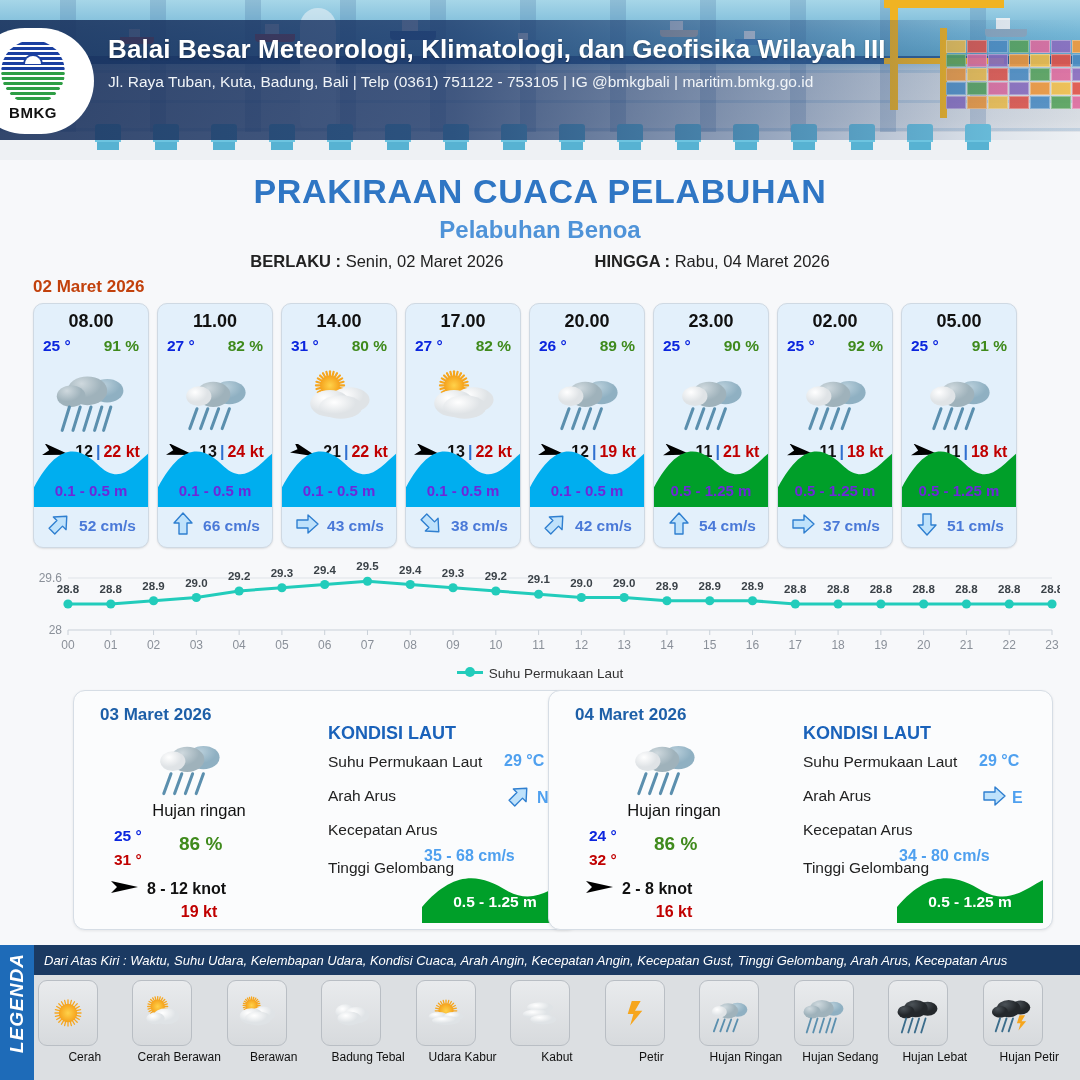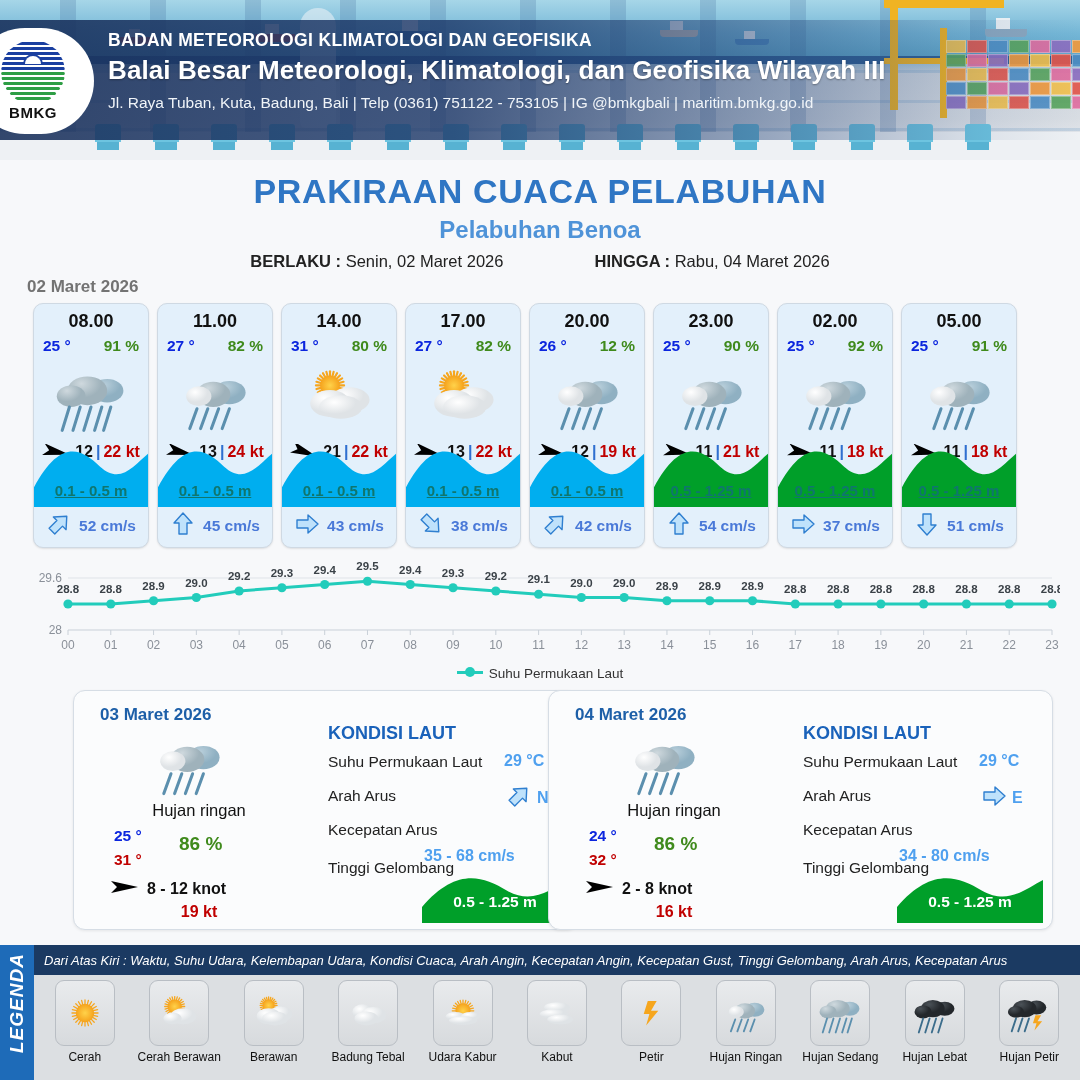--- a/index.html
+++ b/index.html
@@ -50,22 +50,22 @@
   .title1 { position:absolute; left:0; top:172px; width:1080px; text-align:center;
             font:700 34px "Liberation Sans",sans-serif; color:#2f76c4; letter-spacing:.6px; }
   .title2 { position:absolute; left:0; top:216px; width:1080px; text-align:center;
             font:700 24px "Liberation Sans",sans-serif; color:#4f93d8; }
   .validrow { position:absolute; left:0; top:252px; width:1080px; text-align:center;
               font:400 16.5px "Liberation Sans",sans-serif; color:#222; }
   .validrow b { font-weight:700; }
   .vr-gap { display:inline-block; width:82px; }
 
   
-  .daylabel { position:absolute; left:27px; top:277px;
-              font:700 17px "Liberation Sans",sans-serif; color:#737373; }
+  .daylabel { position:absolute; left:33px; top:277px;
+              font:700 17px "Liberation Sans",sans-serif; color:#c2410c; }
   .cards { position:absolute; left:33px; top:303px; width:1014px; height:245px;
            display:flex; gap:8px; }
   .card { width:116px; height:245px; background:#e3f0fb; border:1px solid #cfd9e3;
           border-radius:10px; position:relative; overflow:hidden;
           box-shadow:0 1px 2px rgba(0,0,0,.10); }
   .c-time { position:absolute; left:0; top:7px; width:100%; text-align:center;
             font:700 18px "Liberation Sans",sans-serif; color:#111; }
   .c-tr { position:absolute; left:0; top:33px; width:100%; display:flex;
           justify-content:space-between; padding:0 9px; }
   .c-temp { font:700 15.5px "Liberation Sans",sans-serif; color:#0b25de; }
@@ -73,21 +73,21 @@
   .c-ico { position:absolute; left:0; top:55px; width:100%; height:78px; }
   .c-wind { position:absolute; left:0; top:136px; width:100%; height:24px;
             display:flex; align-items:center; justify-content:center; gap:3px; }
   .wa { width:30px; height:16px; flex:0 0 auto; }
   .w-deg { font:700 16px "Liberation Sans",sans-serif; color:#111; }
   .w-sep { font:700 16px "Liberation Sans",sans-serif; color:#2f6fd0; }
   .w-kt  { font:700 16px "Liberation Sans",sans-serif; color:#c00000; }
   .c-wave { position:absolute; left:0; bottom:40px; width:100%; height:62px; }
   .c-wave svg { display:block; width:100%; height:62px; }
   .c-wavetxt { position:absolute; left:0; bottom:48px; width:100%; text-align:center;
-               font:700 15px "Liberation Sans",sans-serif; color:#0f766e;text-decoration:underline; }
+               font:700 15px "Liberation Sans",sans-serif; color:#6d28d9; }
   .c-cur { position:absolute; left:0; bottom:7px; width:100%; height:28px;
            display:flex; align-items:center; justify-content:center; gap:7px; }
   .cur-txt { font:700 15.5px "Liberation Sans",sans-serif; color:#4a79d8; }
 
   
   .chart { position:absolute; left:20px; top:558px; width:1040px; height:125px; }
   .chart svg { display:block; }
   .chart-legend { position:absolute; left:0; top:108px; width:1040px; text-align:center;
                   font:400 13.5px "Liberation Sans",sans-serif; color:#333; }
   .cl-line { display:inline-block; width:26px; height:3px; background:#22ccbb;
@@ -131,21 +131,21 @@
   .legend { position:absolute; left:0; top:945px; width:1080px; height:135px; background:#f2f4f6; }
   .lg-bar { position:absolute; left:0; top:0; width:34px; height:135px; background:#1e6bb8; }
   .lg-bar span { position:absolute; left:-41px; top:47px; width:116px; text-align:center;
                  transform:rotate(-90deg); font:italic 700 19px "Liberation Sans",sans-serif;
                  color:#fff; letter-spacing:1px; }
   .lg-top { position:absolute; left:34px; top:0; width:1046px; height:30px;
             background:#1b3a62; display:flex; align-items:center; padding-left:10px; }
   .lg-top span { font:italic 400 13px "Liberation Sans",sans-serif; color:#fff; }
   .lg-body { position:absolute; left:34px; top:30px; width:1046px; height:105px;
              background:#dcdfe2; display:flex; padding:5px 4px 0 4px; gap:1px; }
-  .lg-item { flex:1; display:flex; flex-direction:column; align-items:center; }
+  .lg-item { flex:1; display:flex; flex-direction:column; }
   .lg-box { width:60px; height:66px; border:1px solid #b9bec4; border-radius:9px;
             background:linear-gradient(180deg,#e9ebed 0%,#d7dadd 100%);
             display:flex; align-items:center; justify-content:center; }
   .lg-box svg { display:block; }
   .lg-cap { margin-top:4px; font:400 12px "Liberation Sans",sans-serif; color:#111; text-align:center; }
 </style>
 </head>
 <body>
 
 <div class="header">
@@ -274,21 +274,20 @@
             <i style="left: 5px; top: 16px; width: 54px;"></i>
             <i style="left: 9px; top: 21px; width: 46px;"></i>
             <i style="left: 14px; top: 26px; width: 36px;"></i>
           </div>
       </div>
       <div class="logo-txt">BMKG</div>
     </div>
   </div>
 
   <div class="hdr-text">
-    <div class="h-l1">BADAN METEOROLOGI KLIMATOLOGI DAN GEOFISIKA</div>
     <div class="h-l2">Balai Besar Meteorologi, Klimatologi, dan Geofisika Wilayah III</div>
     <div class="h-l3">Jl. Raya Tuban, Kuta, Badung, Bali | Telp (0361) 751122 - 753105 | IG @bmkgbali | maritim.bmkg.go.id</div>
   </div>
 </div>
 
 <div class="title1">PRAKIRAAN CUACA PELABUHAN</div>
 <div class="title2">Pelabuhan Benoa</div>
 <div class="validrow">
   <b>BERLAKU :</b>
   <span>Senin, 02 Maret 2026</span>
@@ -414,21 +413,21 @@
           <path d="M0 42.16 C 26.4 -4.34, 48 1.240000000000002, 69.6 21.7 C 91.2 40.3, 105.6 19.84, 120 8.68 L 120 62 L 0 62 Z" fill="#00AEEF"></path>
         </svg>
       </div>
       <div class="c-wavetxt">0.1 - 0.5 m</div>
       <div class="c-cur">
         <span><svg width="26" height="26" viewBox="0 0 26 26">
             <g transform="rotate(0 13 13)">
               <path d="M13 2 L22 12 L17 12 L17 23 L9 23 L9 12 L4 12 Z" fill="#bfe2fb" stroke="#2f7fd0" stroke-width="1.4" stroke-linejoin="round"></path>
             </g>
           </svg></span>
-        <span class="cur-txt">45 cm/s</span>
+        <span class="cur-txt">66 cm/s</span>
       </div>
     </div>
     <div class="card">
       <div class="c-time">14.00</div>
       <div class="c-tr">
         <span class="c-temp">31 °</span>
         <span class="c-hum">80 %</span>
       </div>
       <div class="c-ico">
         <svg width="90" height="78" viewBox="0 0 100 80" style="display: block; margin: 0px auto;">
@@ -591,21 +590,21 @@
               <path d="M13 2 L22 12 L17 12 L17 23 L9 23 L9 12 L4 12 Z" fill="#bfe2fb" stroke="#2f7fd0" stroke-width="1.4" stroke-linejoin="round"></path>
             </g>
           </svg></span>
         <span class="cur-txt">38 cm/s</span>
       </div>
     </div>
     <div class="card">
       <div class="c-time">20.00</div>
       <div class="c-tr">
         <span class="c-temp">26 °</span>
-        <span class="c-hum">12 %</span>
+        <span class="c-hum">89 %</span>
       </div>
       <div class="c-ico">
         <svg width="90" height="78" viewBox="0 0 100 80" style="display: block; margin: 0px auto;">
           <defs>
             <radialGradient id="gw" cx="35%" cy="30%">
               <stop offset="0%" stop-color="#ffffff"></stop>
               <stop offset="100%" stop-color="#dfe3e6"></stop>
             </radialGradient>
             <radialGradient id="gg" cx="35%" cy="25%">
               <stop offset="0%" stop-color="#cfd9de"></stop>

